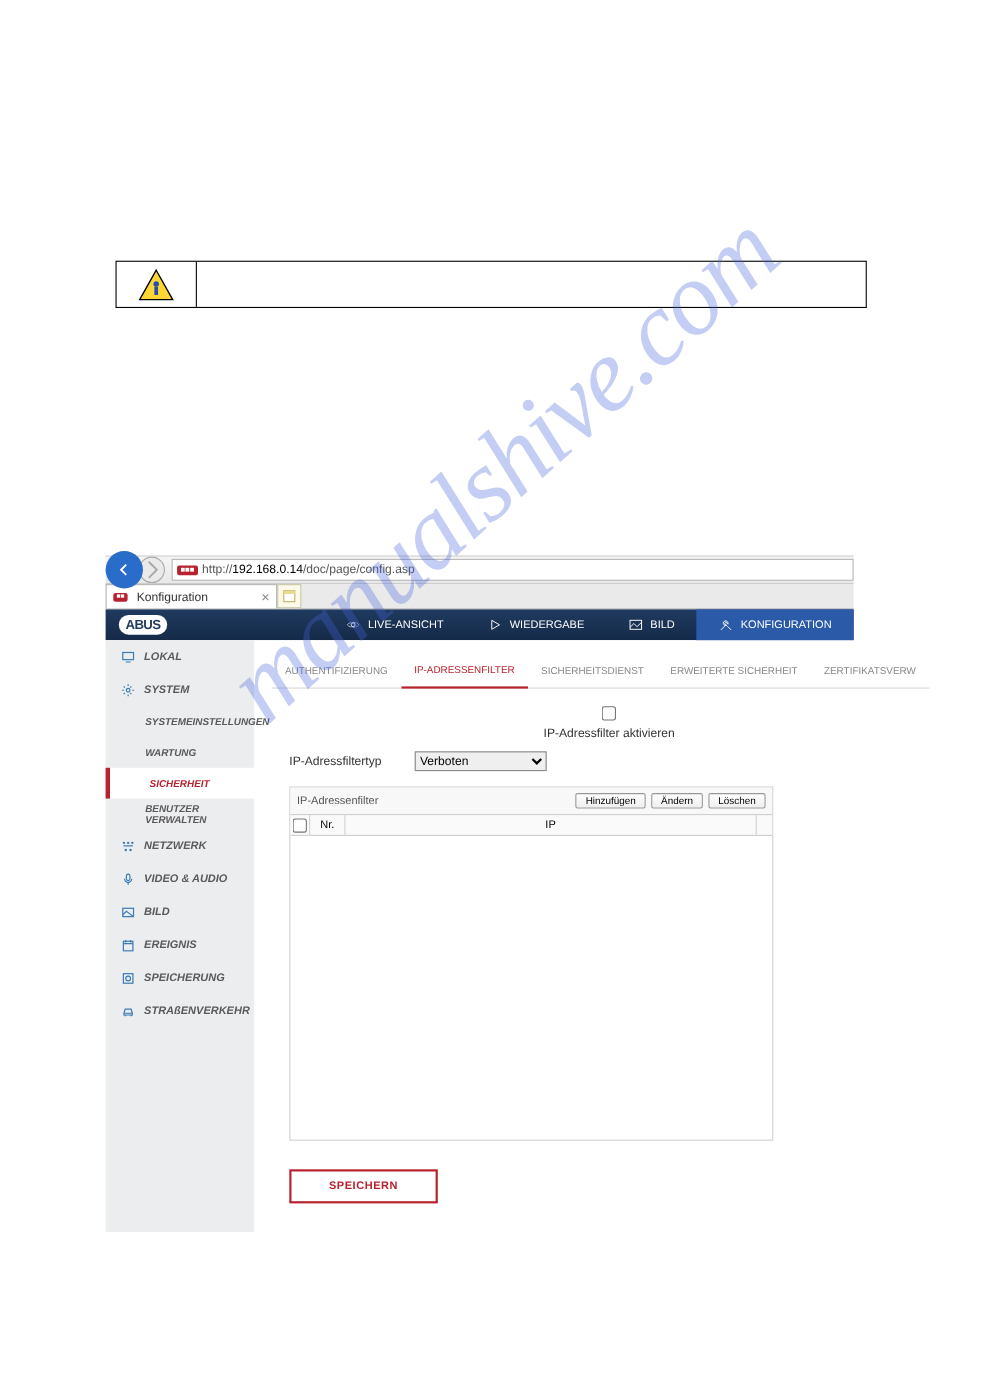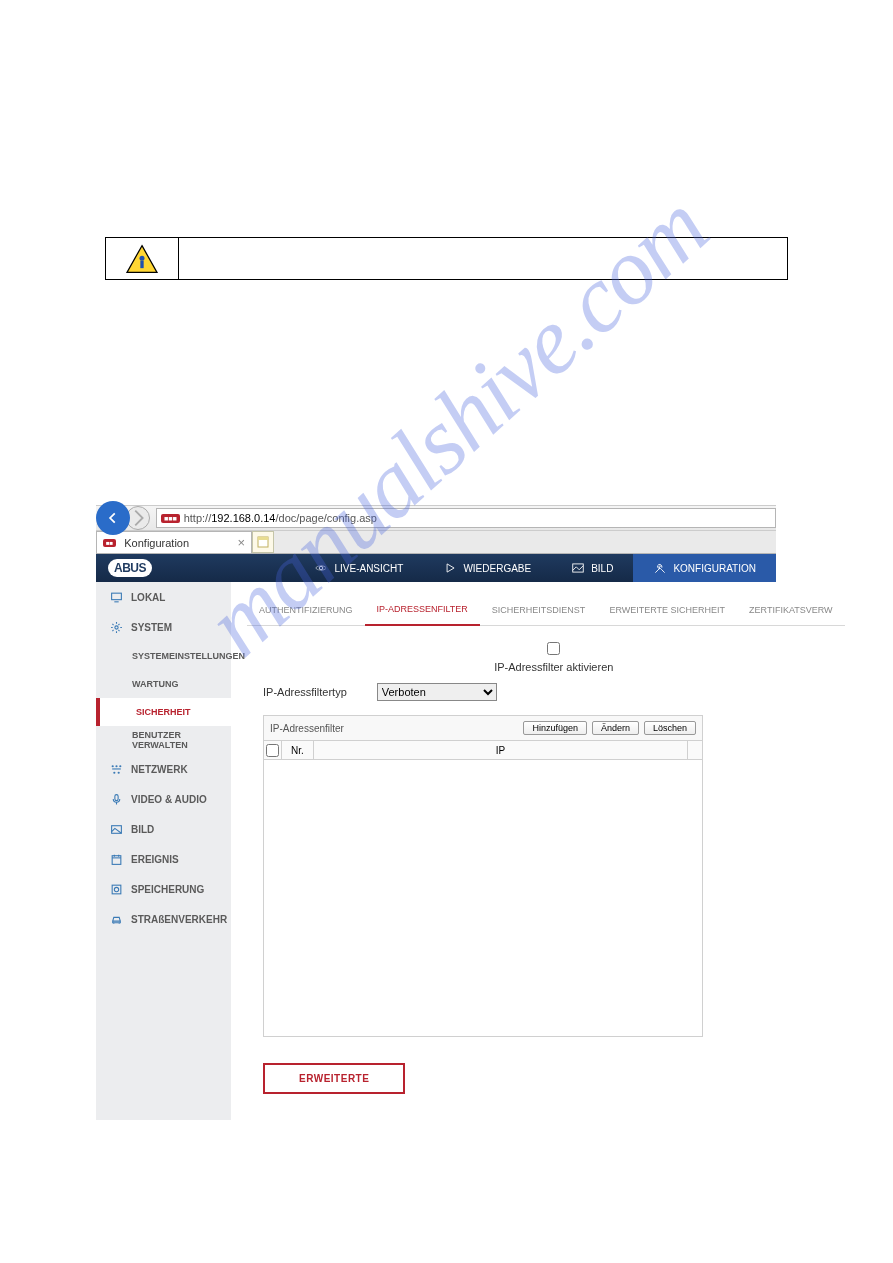--- a/index.html
+++ b/index.html
@@ -149,20 +149,21 @@
     
     .main-area {
       display: flex;
       background: #fff;
     }
     
     .sidebar {
       width: 135px;
       background: #ecedef;
       font-size: 10px;
+      font-style: italic;
     }
     .sidebar-item {
       display: flex;
       align-items: center;
       gap: 8px;
       padding: 0 14px;
       height: 30px;
       color: #5a5a5a;
       font-weight: bold;
       cursor: pointer;
@@ -493,17 +494,17 @@
             <div class="col-check">
                 <input type="checkbox" style="">
               </div>
             <div class="col-nr">Nr.</div>
             <div class="col-ip">IP</div>
             <div class="col-end"></div>
           </div>
           <div class="table-body"></div>
         </div>
 
-        <button class="save-btn">ERWEITERTE</button>
+        <button class="save-btn">SPEICHERN</button>
       </div>
     </div>
   </div>
 </div>
 
 </body></html>

